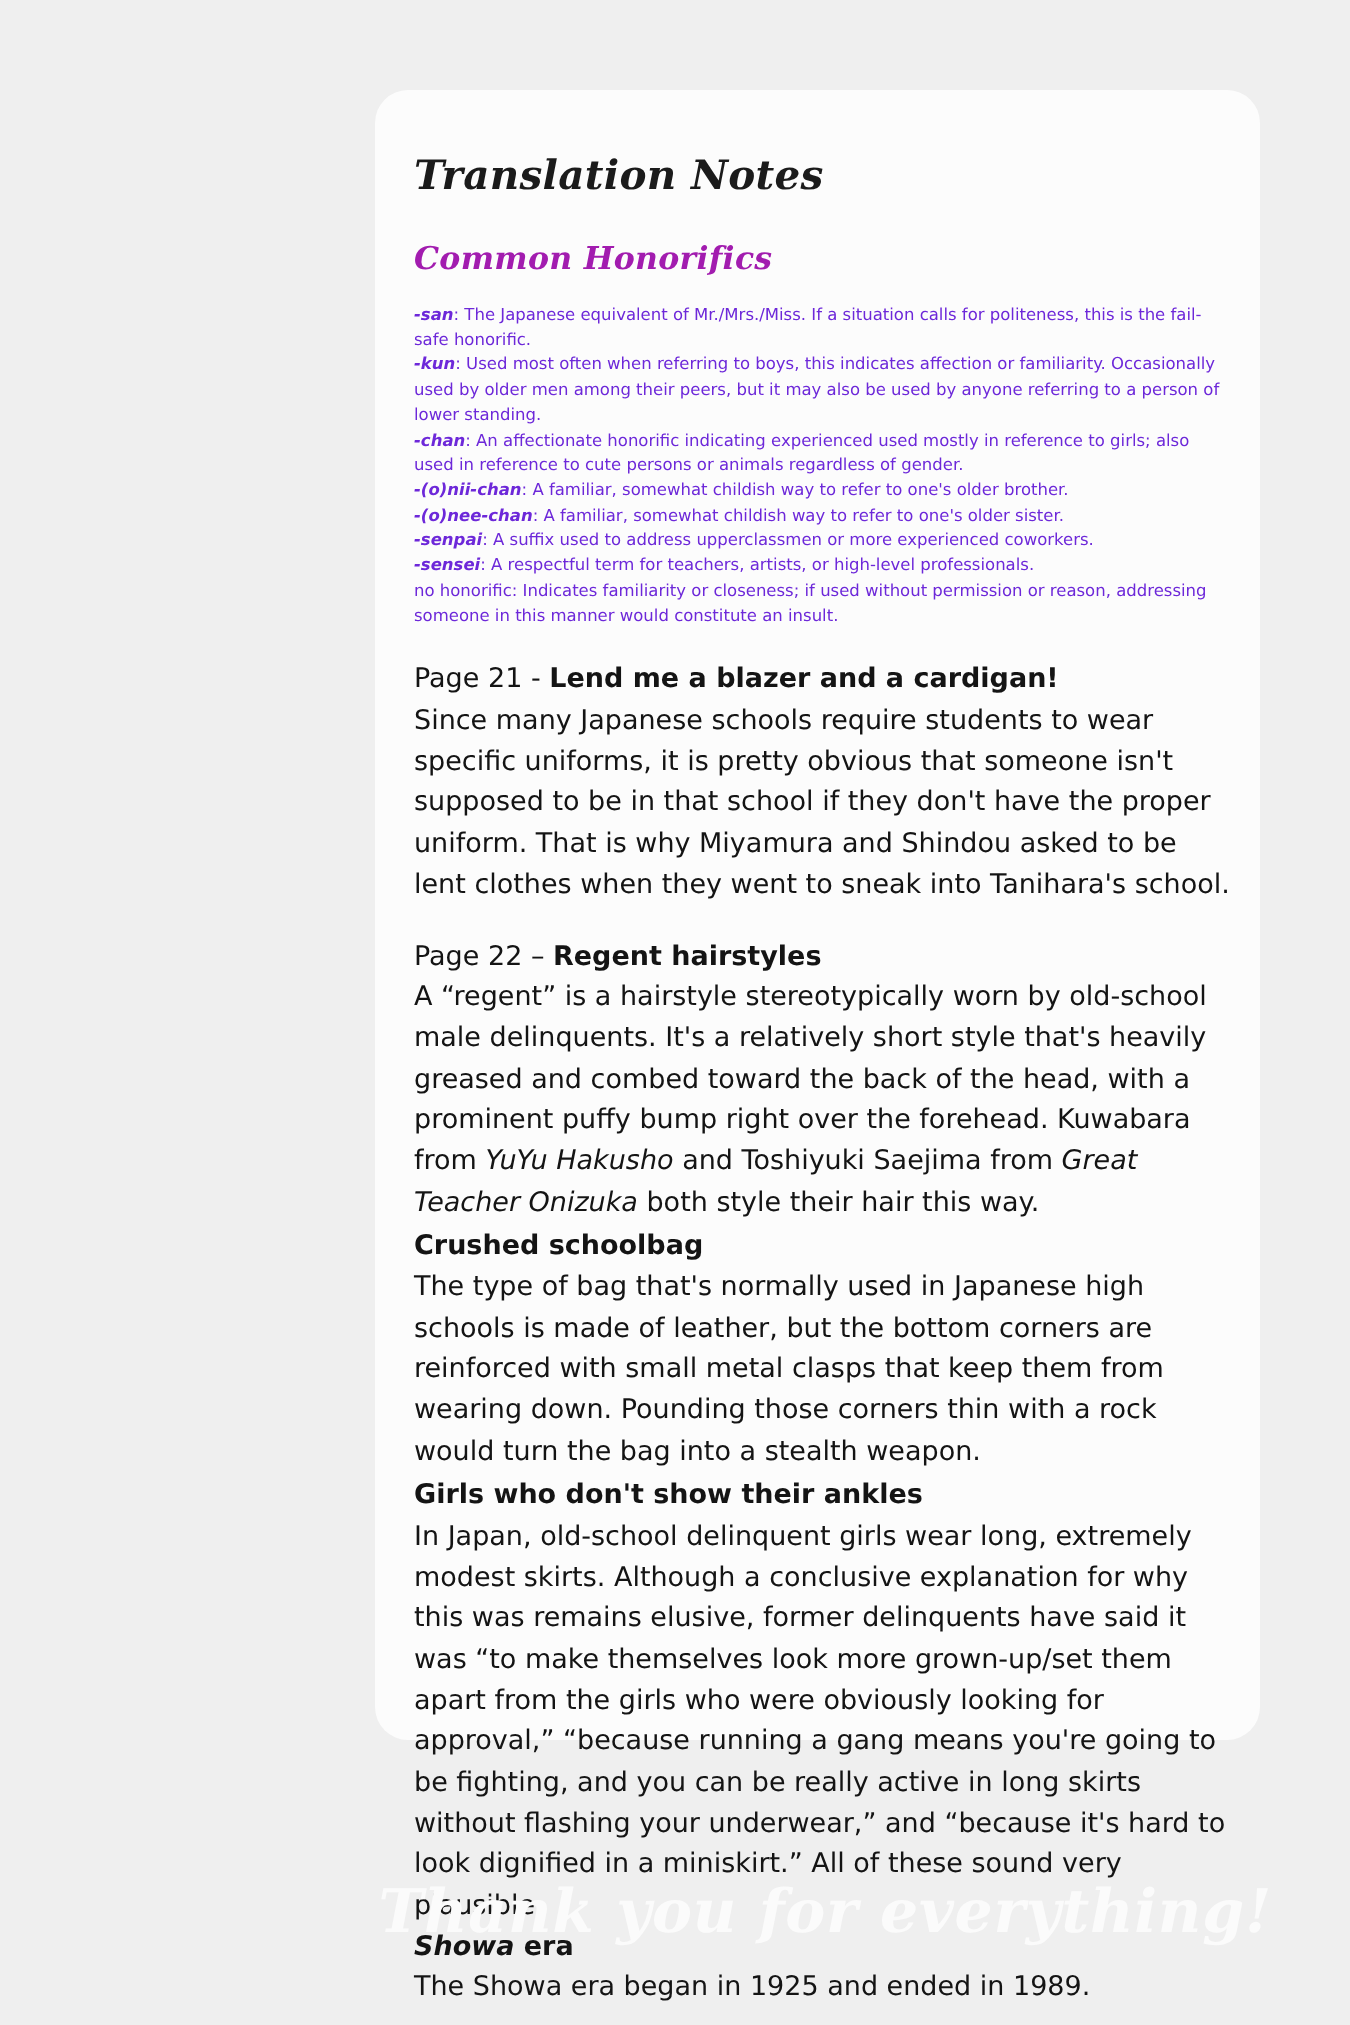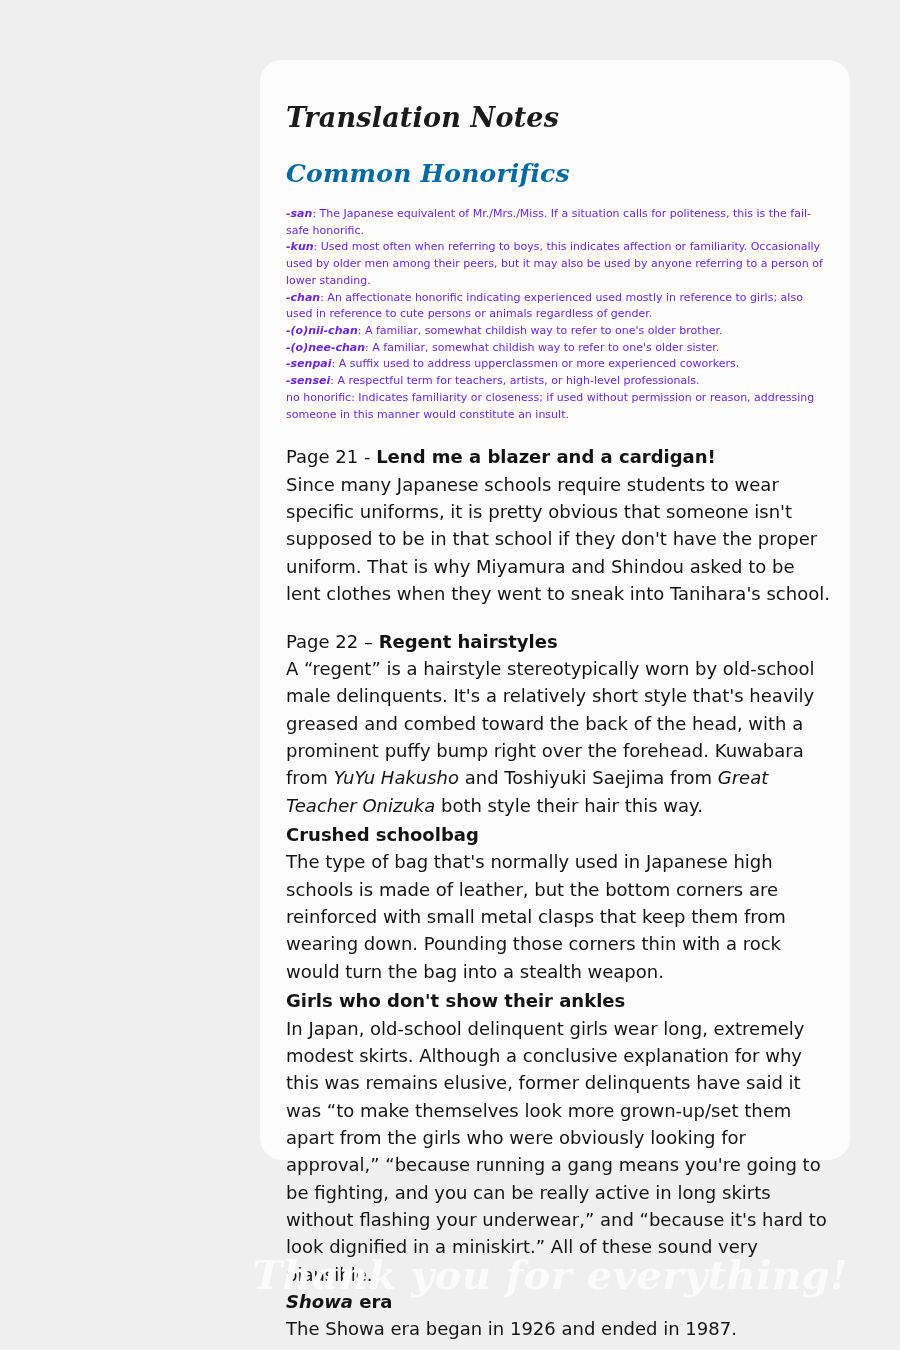--- a/index.html
+++ b/index.html
@@ -9,21 +9,21 @@
   body {
     width: 900px;
     height: 1350px;
     background: #efefef;
     font-family: "DejaVu Sans", sans-serif;
     overflow: hidden;
     position: relative;
   }
   .page {
     position: absolute;
-    left: 260px;
+    left: 250px;
     top: 60px;
     width: 590px;
     height: 1100px;
     background: #fcfcfc;
     border-radius: 22px;
     box-sizing: border-box;
     padding: 42px 26px 20px 26px;
   }
   .inner {
     width: 545px;
@@ -34,22 +34,22 @@
     font-weight: bold;
     font-size: 27px;
     color: #1b1b1b;
     margin: 0 0 6px 0;
     letter-spacing: 0.2px;
   }
   h2.subtitle {
     font-family: "DejaVu Serif", serif;
     font-style: italic;
     font-weight: bold;
-    font-size: 25px;
-    color: #0369a1;
+    font-size: 21px;
+    color: #a21caf;
     margin: 26px 0 18px 0;
     letter-spacing: 0.2px;
   }
   .honorifics {
     font-size: 11px;
     line-height: 1.52;
     color: #6d28d9;
   }
   .honorifics p {
     margin: 0;
@@ -139,19 +139,19 @@
       <p class="body-text">The type of bag that's normally used in Japanese high schools is made of leather, but the bottom corners are reinforced with small metal clasps that keep them from wearing down. Pounding those corners thin with a rock would turn the bag into a stealth weapon.</p>
     </div>
 
     <div class="section tight" style="margin-top:0">
       <div class="subhead">Girls who don't show their ankles</div>
       <p class="body-text">In Japan, old-school delinquent girls wear long, extremely modest skirts. Although a conclusive explanation for why this was remains elusive, former delinquents have said it was “to make themselves look more grown-up/set them apart from the girls who were obviously looking for approval,” “because running a gang means you're going to be fighting, and you can be really active in long skirts without flashing your underwear,” and “because it's hard to look dignified in a miniskirt.” All of these sound very plausible.</p>
     </div>
 
     <div class="section tight" style="margin-top:0">
       <div class="showa-head"><span>Showa</span><span class="era"> era</span></div>
-      <p class="body-text">The Showa era began in 1926 and ended in 1987.</p>
+      <p class="body-text">The Showa era began in 1925 and ended in 1989.</p>
     </div>
 
   </div>
 </div>
 
 <div class="footer">Thank you for everything!</div>
 
 </body></html>

